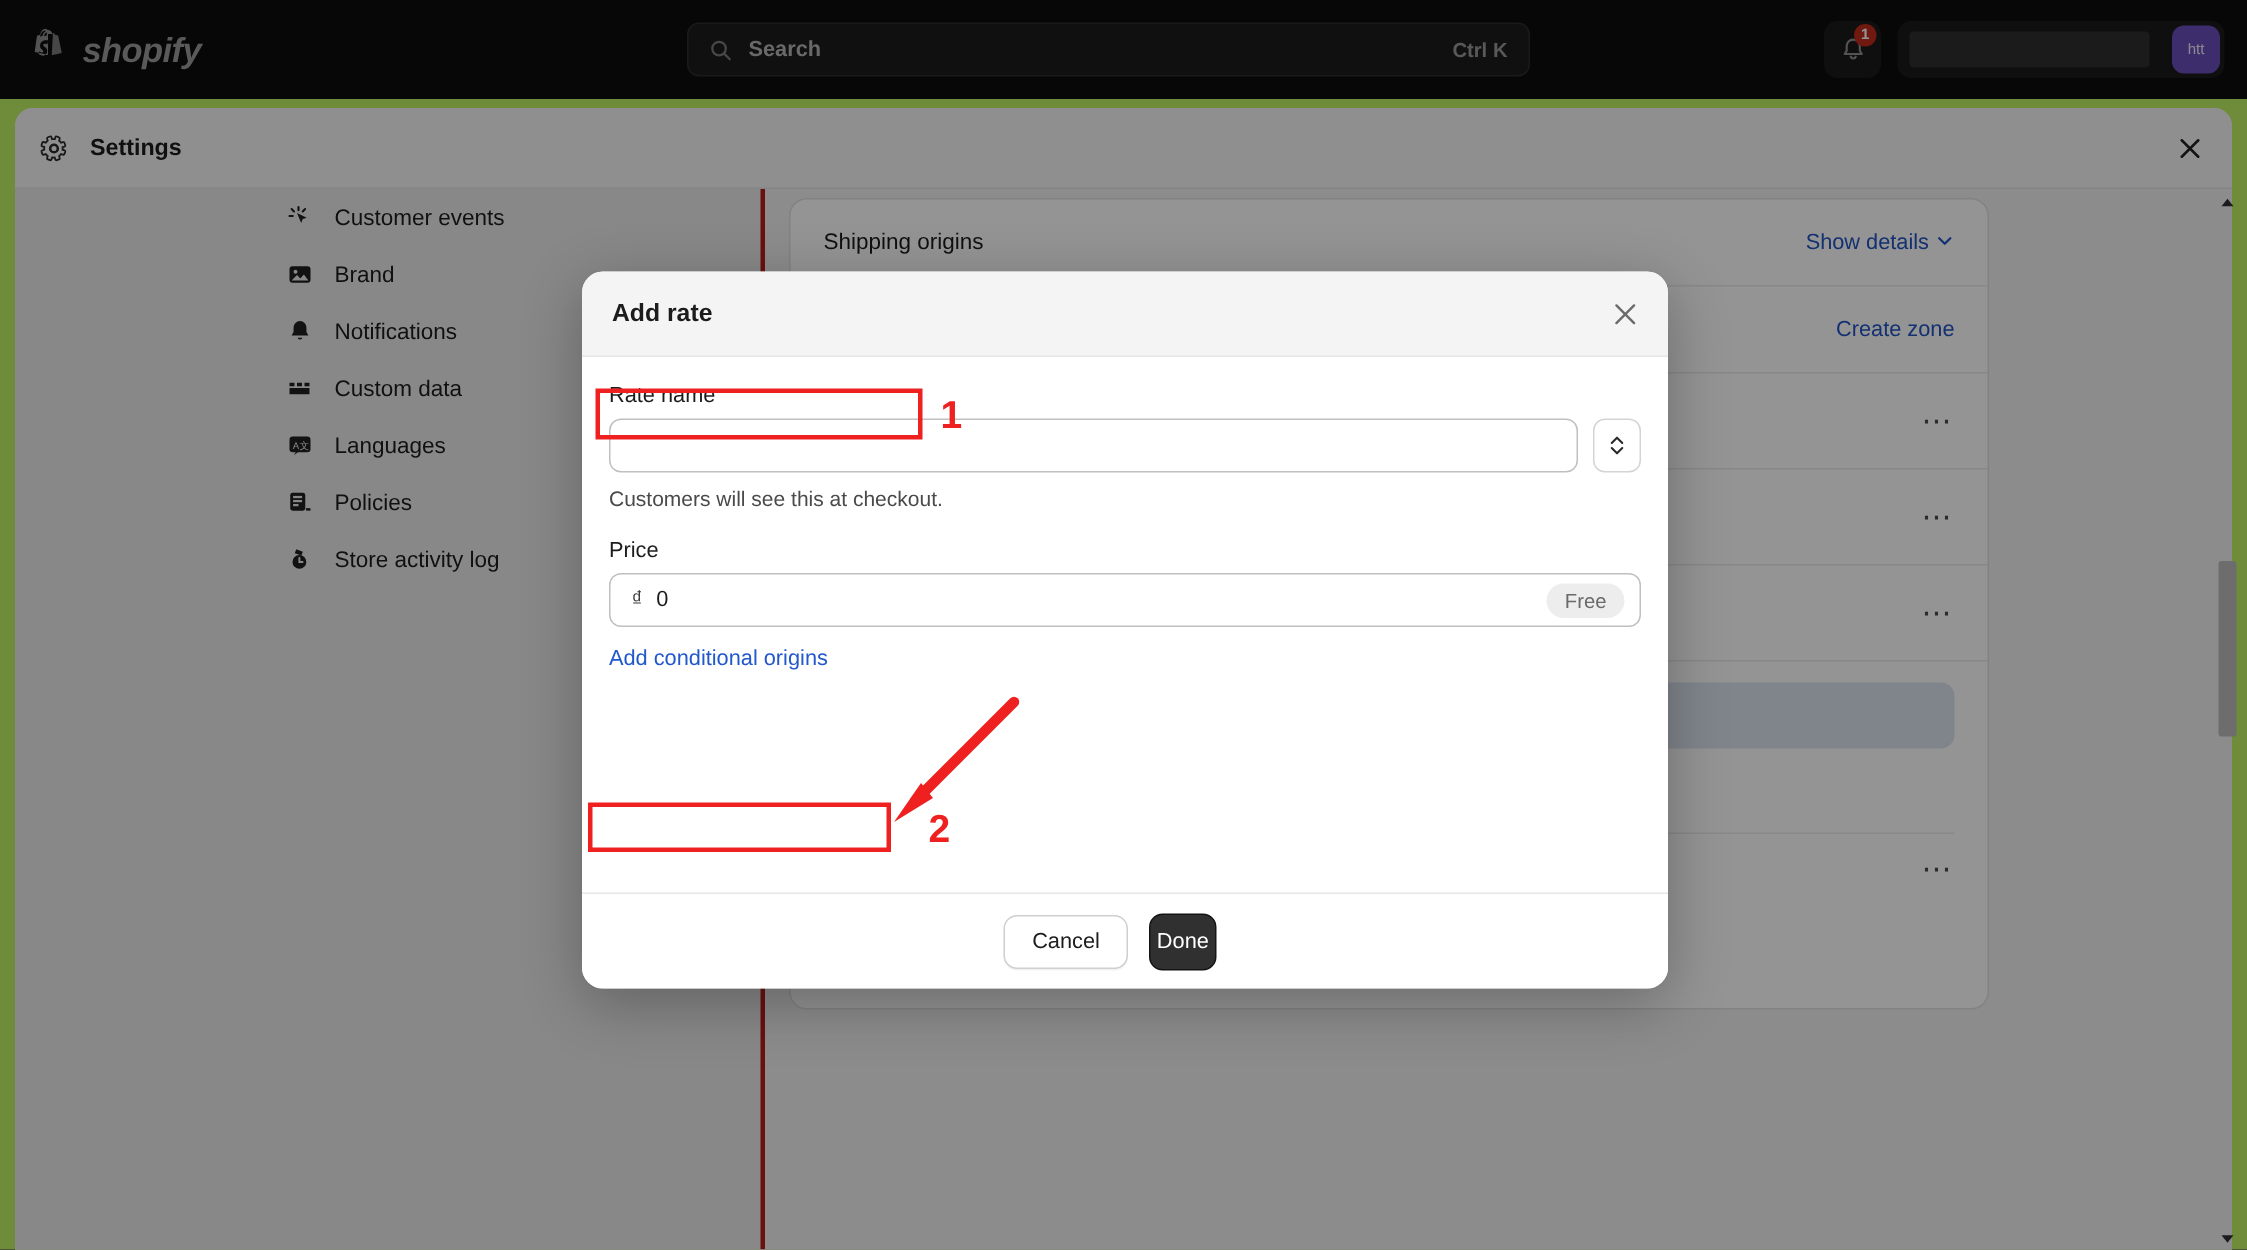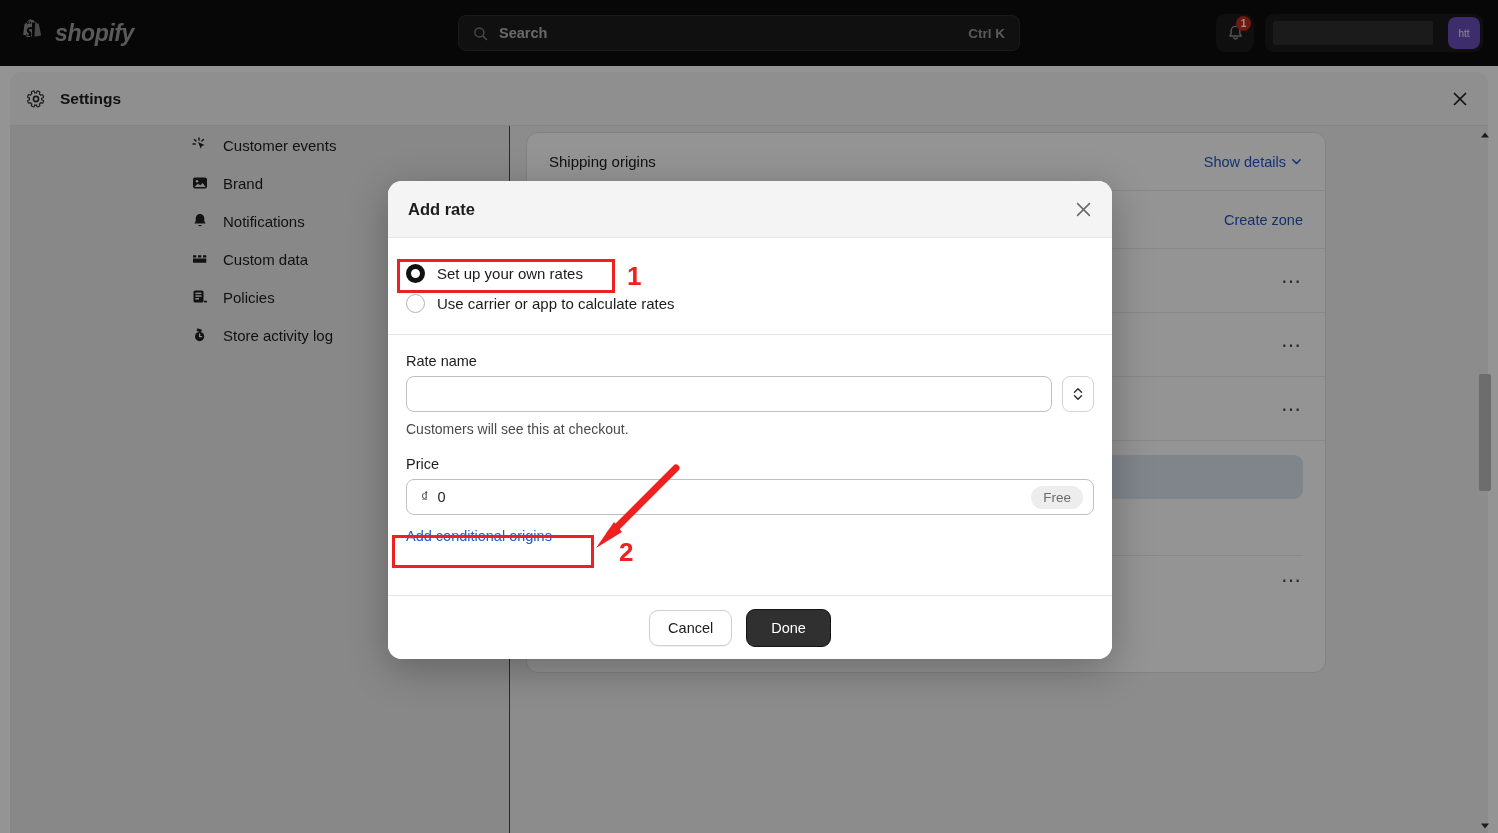--- a/index.html
+++ b/index.html
@@ -1,21 +1,21 @@
 <!DOCTYPE html>
 <html><head>
 <meta charset="utf-8">
 <style>
   * { box-sizing: border-box; margin: 0; padding: 0; }
   html, body {
     width: 1498px; height: 833px;
     font-family: "Liberation Sans", sans-serif;
     background: #0d0d0d; overflow: hidden;
   }
-  .screen { position: relative; width: 1498px; height: 833px; background: #ffffff; }
+  .screen { position: relative; width: 1498px; height: 833px; background: #bef264; }
 
   
   .topbar {
     position: absolute; left: 0; top: 0; width: 1498px; height: 66px;
     background: #0d0d0d; display: flex; align-items: center;
   }
   .logo-wrap { display: flex; align-items: center; gap: 9px; margin-left: 20px; }
   .logo-bag { width: 26px; height: 28px; position: relative; }
   .logo-bag svg { display: block; }
   .logo-word { color: #9b9b9b; font-size: 23px; font-style: italic; font-weight: bold; letter-spacing: -0.4px; }
@@ -67,21 +67,21 @@
   .sheet-x {
     position: absolute; right: 14px; top: 13px; width: 28px; height: 28px;
     display: flex; align-items: center; justify-content: center;
   }
 
   .sheet-body { position: relative; height: 707px; background: #f1f1f1; display: flex; }
 
   
   .nav {
     width: 500px; flex: 0 0 500px; background: #ebebeb;
-    border-right: 1px solid #b91c1c; padding-top: 0px; position: relative;
+    border-right: 3px solid #b91c1c; padding-top: 0px; position: relative;
   }
   .nav-inner { position: absolute; left: 150px; top: 0px; width: 350px; }
   .nav-item {
     display: flex; align-items: center; height: 38px; padding-left: 30px; gap: 14px;
     font-size: 15px; color: #1d1d1d; border-radius: 8px;
   }
   .nav-ico { width: 19px; height: 19px; flex: 0 0 19px; display: flex; align-items: center; justify-content: center; }
   .nav-label { white-space: nowrap; }
 
   
@@ -187,21 +187,21 @@
 
   .modal-foot {
     height: 64px; border-top: 1px solid #e6e6e6; display: flex; align-items: center;
     justify-content: center; gap: 14px; padding-right: 20px; background: #fff;
   }
   .btn-cancel {
     padding: 9px 18px; background: #fff; border: 1px solid #cfcfcf; border-radius: 9px;
     font-size: 14.5px; color: #1c1c1c; box-shadow: 0 1px 0 rgba(0,0,0,.05);
   }
   .btn-done {
-    padding: 10px 24px; background: #303030; border: 1px solid #141414; border-radius: 9px;
+    padding: 10px 4px; background: #303030; border: 1px solid #141414; border-radius: 9px;
     font-size: 14.5px; color: #fff;
   }
 
   
   .anno-box { position: absolute; border: 3px solid #ee2020; z-index: 80; pointer-events: none; }
   .anno-num { position: absolute; color: #ee2020; font-size: 26px; font-weight: bold; z-index: 80; }
   .anno-arrow { position: absolute; z-index: 80; pointer-events: none; }
 </style>
 </head>
 <body>
@@ -298,20 +298,31 @@
             </span>
             <span class="nav-label">Notifications</span>
           </div>
           <div class="nav-item">
             <span class="nav-ico">
               <svg width="18" height="18" viewBox="0 0 18 18">
                   <path d="M2 7.5h3.3V5.2H2zM7 7.5h3.3V5.2H7zM12 7.5h3.3V5.2H12zM2 8.6h13.3v4.2H2z" fill="#1f1f1f"></path>
                 </svg>
             </span>
             <span class="nav-label">Custom data</span>
+          </div>
+          <div class="nav-item">
+            <span class="nav-ico">
+              <svg width="18" height="18" viewBox="0 0 18 18">
+                  <rect x="2" y="3" width="14" height="10.5" rx="2.2" fill="#1f1f1f"></rect>
+                  <path d="M5 15.5l1.3-2.4h1.6z" fill="#1f1f1f"></path>
+                  <text x="4.1" y="11.2" font-size="6.4" fill="#ebebeb" font-family="Liberation Sans, sans-serif">A</text>
+                  <text x="8.6" y="11.2" font-size="6.4" fill="#ebebeb" font-family="Liberation Sans, sans-serif">文</text>
+                </svg>
+            </span>
+            <span class="nav-label">Languages</span>
           </div>
           <div class="nav-item">
             <span class="nav-ico">
               <svg width="18" height="18" viewBox="0 0 18 18">
                   <rect x="2.5" y="2.5" width="10" height="12" rx="1.6" fill="#1f1f1f"></rect>
                   <rect x="4.4" y="4.6" width="6" height="1.5" fill="#ebebeb"></rect>
                   <rect x="4.4" y="7.3" width="6" height="1.5" fill="#ebebeb"></rect>
                   <rect x="4.4" y="10" width="3.6" height="1.5" fill="#ebebeb"></rect>
                   <rect x="13" y="12.8" width="3" height="1.6" fill="#1f1f1f"></rect>
                 </svg>
@@ -413,30 +424,20 @@
     <div class="modal-head">
       <span class="modal-title">Add rate</span>
       <span class="modal-x">
         <svg width="15" height="15" viewBox="0 0 14 14">
             <line x1="1.5" y1="1.5" x2="12.5" y2="12.5" stroke="#6b6b6b" stroke-width="1.5" stroke-linecap="round"></line>
             <line x1="12.5" y1="1.5" x2="1.5" y2="12.5" stroke="#6b6b6b" stroke-width="1.5" stroke-linecap="round"></line>
           </svg>
       </span>
     </div>
 
-    <div class="modal-sec">
-      <div class="radio-row">
-        <span class="radio on"></span>
-        <span class="radio-label">Set up your own rates</span>
-      </div>
-      <div class="radio-row">
-        <span class="radio"></span>
-        <span class="radio-label">Use carrier or app to calculate rates</span>
-      </div>
-    </div>
 
     <div class="modal-form">
       <div class="field-label">Rate name</div>
       <div class="input-row">
         <input class="text-input" type="text" value="" style="">
         <span class="stepper">
           <svg width="12" height="16" viewBox="0 0 12 16">
               <path d="M2.5 6.3L6 2.8l3.5 3.5" fill="none" stroke="#2b2b2b" stroke-width="1.4" stroke-linecap="round" stroke-linejoin="round"></path>
               <path d="M2.5 9.7L6 13.2l3.5-3.5" fill="none" stroke="#2b2b2b" stroke-width="1.4" stroke-linecap="round" stroke-linejoin="round"></path>
             </svg>

